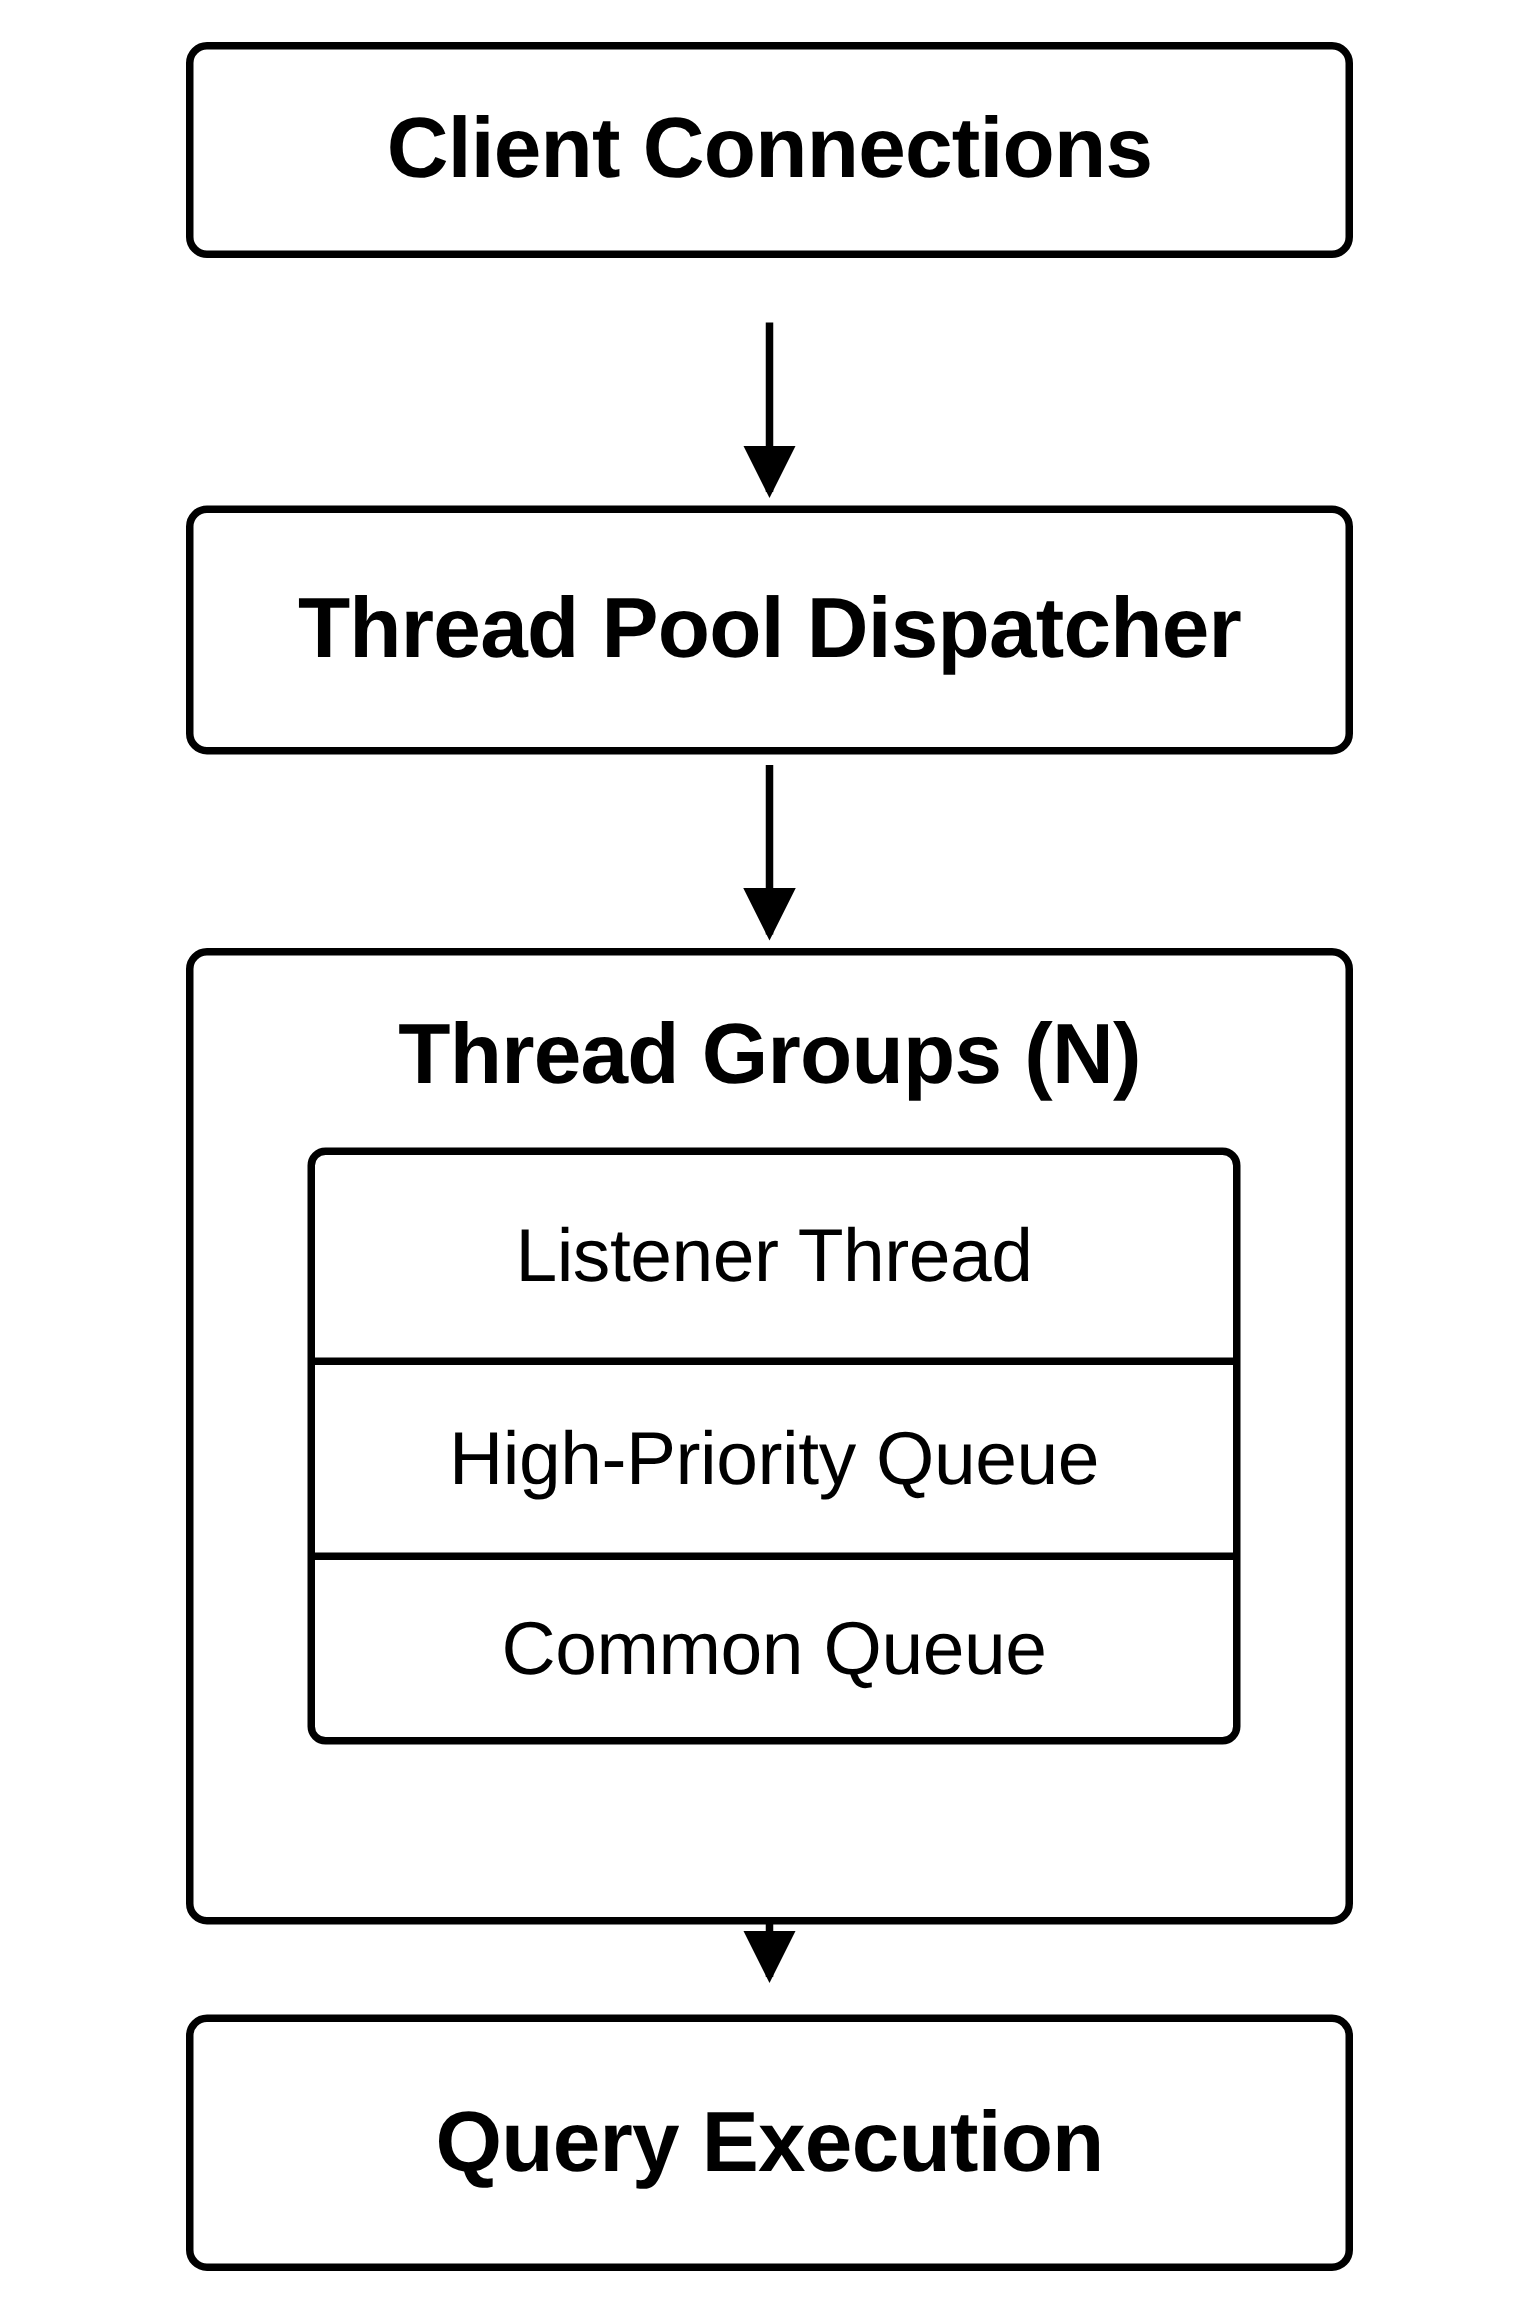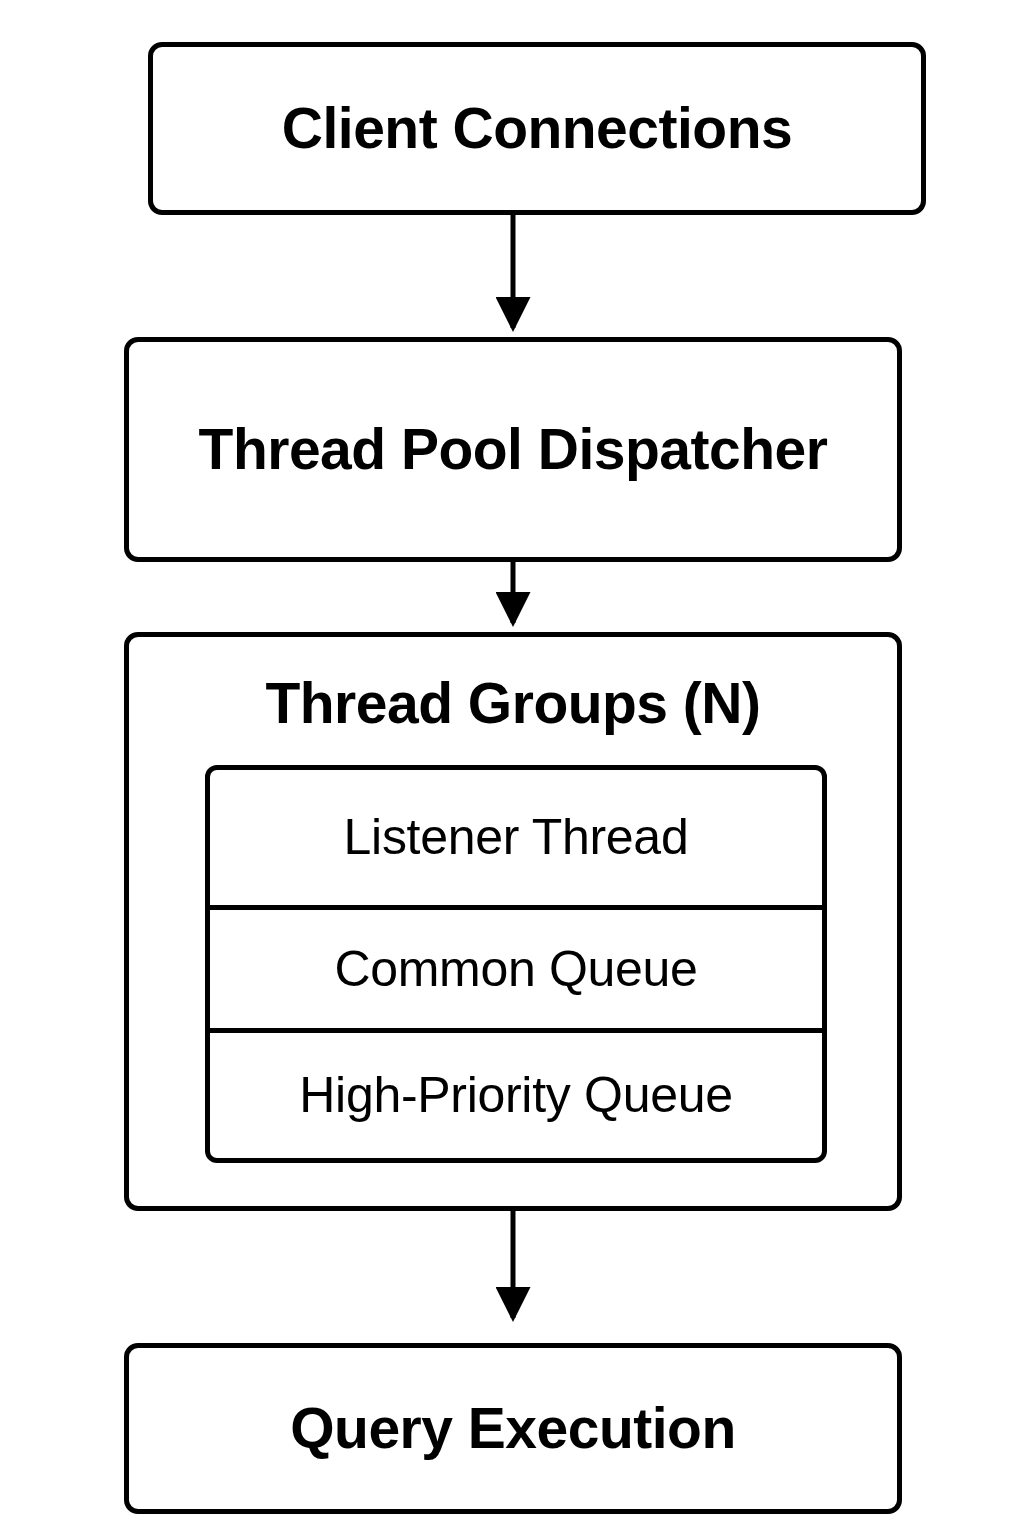--- a/index.html
+++ b/index.html
@@ -40,38 +40,37 @@
     line-height: 1.05;
     letter-spacing: -0.5px;
     text-align: center;
     color: #000000;
     white-space: nowrap;
   }
 
   
   #node-client {
     left: 124px;
-    top: 42px;
+    top: 28px;
     width: 778px;
-    height: 173px;
-    margin-left: 24px;
+    height: 144px;
   }
 
   #node-dispatcher {
     left: 124px;
     top: 337px;
     width: 778px;
-    height: 225px;
+    height: 166px;
   }
 
   #node-threadgroups {
     left: 124px;
     top: 632px;
     width: 778px;
-    height: 579px;
+    height: 651px;
     display: block;
   }
 
   #node-query {
     left: 124px;
     top: 1327px;
     width: 778px;
     height: 171px;
     margin-top: 16px;
   }
@@ -168,26 +167,26 @@
   <div class="node" id="node-threadgroups">
 
     <div class="group-title">Thread Groups (N)</div>
 
     <div id="inner-stack">
 
       <div class="inner-row" id="inner-row-0">
         <div class="inner-row-label">Listener Thread</div>
       </div>
 
+      <div class="inner-row" id="inner-row-1">
+        <div class="inner-row-label">High-Priority Queue</div>
+      </div>
+
       <div class="inner-row" id="inner-row-2">
         <div class="inner-row-label">Common Queue</div>
-      </div>
-
-      <div class="inner-row" id="inner-row-1">
-        <div class="inner-row-label">High-Priority Queue</div>
       </div>
 
     </div>
   </div>
 
   <div class="node" id="node-query">
     <div class="node-label">Query Execution</div>
   </div>
 
 </div>

